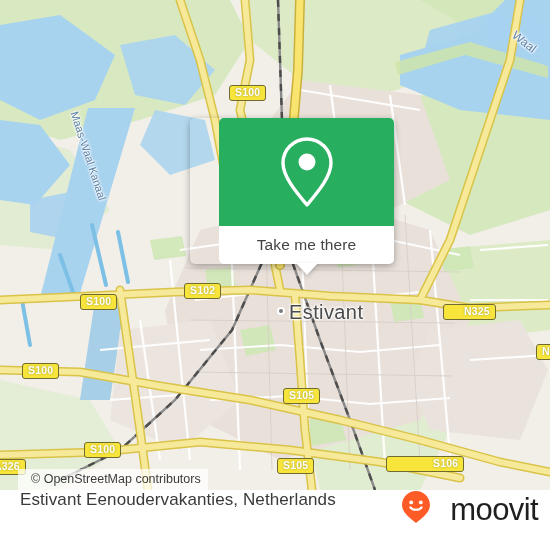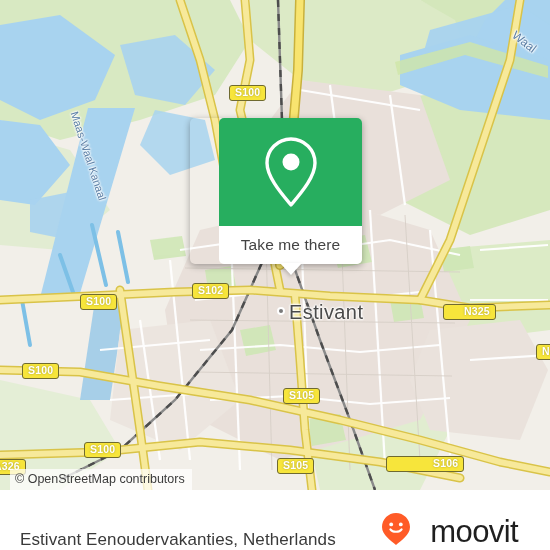--- a/index.html
+++ b/index.html
@@ -55,34 +55,34 @@
     position: absolute;
     font-size: 11px;
     color: #5b7fa6;
     white-space: nowrap;
     text-shadow: 1px 0 2px #fff, -1px 0 2px #fff, 0 1px 2px #fff, 0 -1px 2px #fff;
   }
 
   
   #attribution {
     position: absolute;
-    left: 10px; bottom: 0;
+    left: 18px; bottom: 0;
     background: rgba(255,255,255,.72);
     font-size: 12.5px;
     color: #3c3c3c;
-    padding: 3px 7px 3px 5px;
+    padding: 3px 7px 3px 13px;
     line-height: 15px;
     white-space: nowrap;
   }
 
   
   #poi-card {
     position: absolute;
     left: 190px; top: 118px;
-    width: 172px;
+    width: 204px;
     border-radius: 5px;
     box-shadow: 0 2px 7px rgba(0,0,0,.33);
     overflow: visible;
     z-index: 20;
     padding-left: 29px;
   }
   #card-green {
     background: #27ae5f;
     height: 108px;
     border-radius: 5px 5px 0 0;
@@ -111,23 +111,23 @@
     border-top: 12px solid #ffffff;
     filter: drop-shadow(0 2px 2px rgba(0,0,0,.22));
   }
 
   
   #footer {
     position: absolute;
     left: 0; top: 490px;
     width: 550px; height: 60px;
     background: #ffffff;
-    display: flex; align-items: flex-end;
+    display: flex; align-items: flex-start;
     justify-content: space-between;
-    padding: 0 32px 0 20px;
+    padding: 0 12px 0 20px;
   }
   #footer-title {
     font-size: 17px;
     color: #3a3a3a;
     letter-spacing: .1px;
     white-space: nowrap;
   }
   #brand { display: flex; align-items: center; gap: 19px; }
   #brand-word {
     font-size: 31px;
@@ -269,21 +269,21 @@
       </g>
     </svg>
 
     <div class="city-dot" style="left:277px; top:307px;"></div>
     <div class="city-label" style="left:289px; top:301px;">Estivant</div>
 
     <div class="water-label" style="left:80px; top:110px; transform: rotate(72deg); transform-origin: left top;">Maas-Waal Kanaal</div>
     <div class="water-label" style="left:518px; top:28px; transform: rotate(38deg); transform-origin: left top; font-size:12px;">Waal</div>
 
     <div class="shield" style="left:229px; top:85px;">S100</div>
-    <div class="shield" style="left:192px; top:283px;">S102</div>
+    <div class="shield" style="left:184px; top:283px;">S102</div>
     <div class="shield" style="left:80px; top:294px;">S100</div>
     <div class="shield" style="left:443px; top:304px;padding-left:20px;">N325</div>
     <div class="shield" style="left:22px; top:363px;">S100</div>
     <div class="shield" style="left:283px; top:388px;">S105</div>
     <div class="shield" style="left:84px; top:442px;">S100</div>
     <div class="shield" style="left:277px; top:458px;">S105</div>
     <div class="shield" style="left:386px; top:456px;padding-left:46px;">S106</div>
     <div class="shield" style="left:-12px; top:459px;">A326</div>
     <div class="shield" style="left:536px; top:344px;">N3</div>
 

